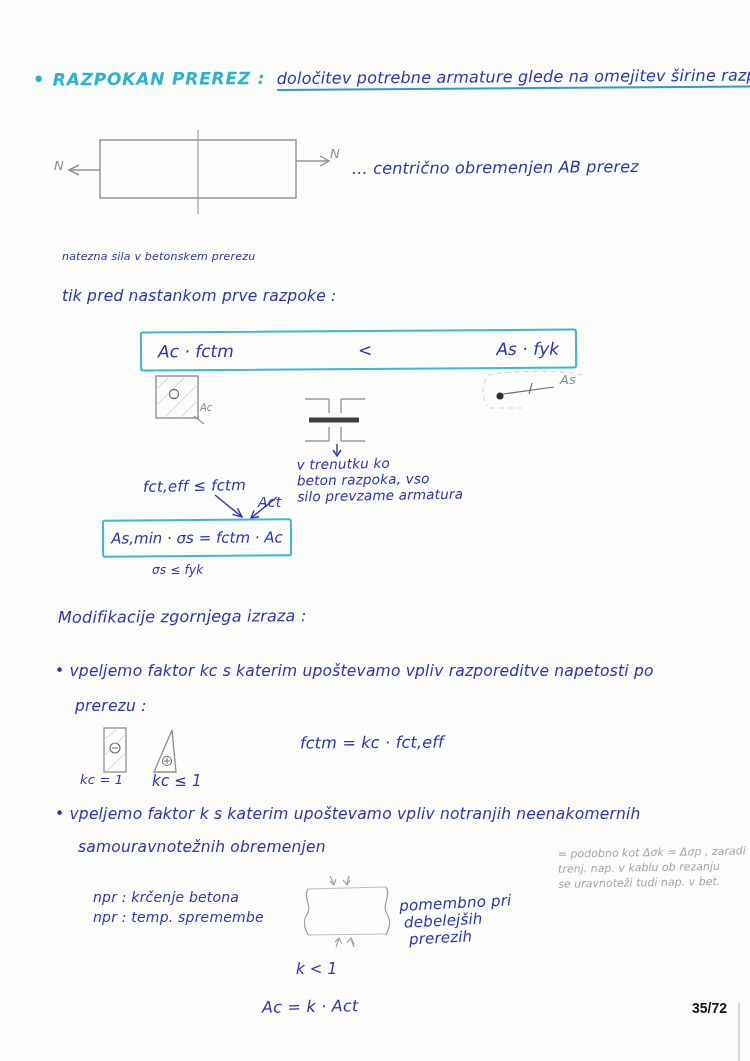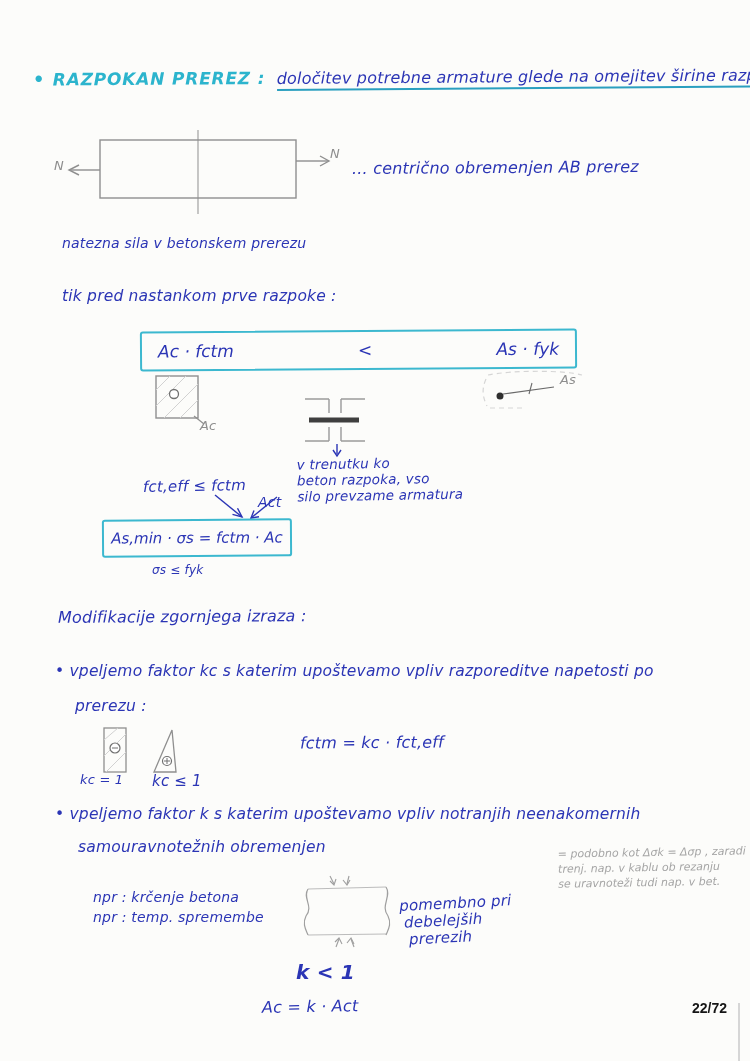--- a/index.html
+++ b/index.html
@@ -46,39 +46,39 @@
     <line x1="150" y1="2" x2="150" y2="86" stroke="#8f8f8f" stroke-width="1"></line>
     <line x1="52" y1="42" x2="22" y2="42" stroke="#8f8f8f" stroke-width="1.4"></line>
     <path d="M31,37 L21,42 L31,47" fill="none" stroke="#8f8f8f" stroke-width="1.4"></path>
     <line x1="248" y1="33" x2="280" y2="33" stroke="#8f8f8f" stroke-width="1.4"></line>
     <path d="M272,28 L281,33 L272,38" fill="none" stroke="#8f8f8f" stroke-width="1.4"></path>
   </svg>
   <span class="abs pencil" style="left:54px; top:158px; font-size:13px;">N</span>
   <span class="abs pencil" style="left:330px; top:146px; font-size:13px;">N</span>
   <span class="abs ink tilt-a" style="left:352px; top:158px; font-size:16px;">... centrično obremenjen AB prerez</span>
 
-  <span class="abs ink" style="left:62px; top:235px; font-size:14px;">natezna sila v betonskem prerezu</span>
+  <span class="abs ink" style="left:62px; top:250px; font-size:11px;">natezna sila v betonskem prerezu</span>
   <span class="abs ink" style="left:62px; top:287px; font-size:15.5px;">tik pred nastankom prve razpoke :</span>
 
   <div class="abs cyanbox tilt-a" style="left:140px; top:330px; width:437px; height:40px; justify-content:space-between; padding:0 16px; font-size:17px;">
     <span>Ac · fctm</span>
     <span>&lt;</span>
     <span>As · fyk</span>
   </div>
 
   <svg class="abs" style="left:150px; top:372px;" width="75" height="58" viewBox="0 0 75 58">
     <rect x="6" y="4" width="42" height="42" fill="none" stroke="#8f8f8f" stroke-width="1.4"></rect>
     <line x1="6" y1="18" x2="20" y2="4" stroke="#d2d2d2" stroke-width="1"></line>
     <line x1="6" y1="34" x2="36" y2="4" stroke="#d2d2d2" stroke-width="1"></line>
     <line x1="14" y1="46" x2="48" y2="12" stroke="#d2d2d2" stroke-width="1"></line>
     <line x1="30" y1="46" x2="48" y2="28" stroke="#d2d2d2" stroke-width="1"></line>
     <circle cx="24" cy="22" r="4.5" fill="#fff" stroke="#707070" stroke-width="1.3"></circle>
     <line x1="44" y1="44" x2="54" y2="52" stroke="#8f8f8f" stroke-width="1.2"></line>
   </svg>
-  <span class="abs pencil" style="left:200px; top:418px; font-size:13px;">Ac</span>
+  <span class="abs pencil" style="left:200px; top:402px; font-size:10px;">Ac</span>
 
   <svg class="abs" style="left:293px; top:393px;" width="85" height="68" viewBox="0 0 85 68">
     <path d="M12,6 H36 M36,6 V20 M36,34 V48 M12,48 H36" fill="none" stroke="#9a9a9a" stroke-width="1.4"></path>
     <path d="M48,6 H72 M48,6 V20 M48,34 V48 M48,48 H72" fill="none" stroke="#9a9a9a" stroke-width="1.4"></path>
     <line x1="16" y1="27" x2="66" y2="27" stroke="#3f3f3f" stroke-width="5"></line>
     <line x1="44" y1="51" x2="44" y2="61" stroke="#2b35b5" stroke-width="1.4"></line>
     <path d="M40,57 L44,63 L48,57" fill="none" stroke="#2b35b5" stroke-width="1.4"></path>
   </svg>
 
   <svg class="abs" style="left:478px; top:366px;" width="115" height="48" viewBox="0 0 115 48">
@@ -158,19 +158,19 @@
     <line x1="62" y1="71" x2="59" y2="63" stroke="#9f9f9f" stroke-width="1.1"></line>
     <path d="M55,67 L59,62 L62,68" fill="none" stroke="#9f9f9f" stroke-width="1.1"></path>
   </svg>
 
   <div class="abs ink tilt-c" style="left:400px; top:895px; font-size:15px; line-height:17px;">
     <div>pomembno pri</div>
     <div style="margin-left:4px;">debelejših</div>
     <div style="margin-left:8px;">prerezih</div>
   </div>
 
-  <span class="abs ink" style="left:296px; top:960px; font-size:20px;font-weight:bold;">k &lt; 1</span>
+  <span class="abs ink" style="left:296px; top:960px; font-size:15px;">k &lt; 1</span>
 
   <span class="abs ink tilt-b" style="left:262px; top:997px; font-size:16px;">Ac = k · Act</span>
-  <span class="abs print" style="left:692px; top:1000px; font-size:14px;">22/72</span>
+  <span class="abs print" style="left:692px; top:1000px; font-size:14px;">35/72</span>
 
   <div class="abs" style="left:738px; top:1003px; width:2px; height:58px; background:#d6d6d6;"></div>
 </div>
 
 </body></html>

